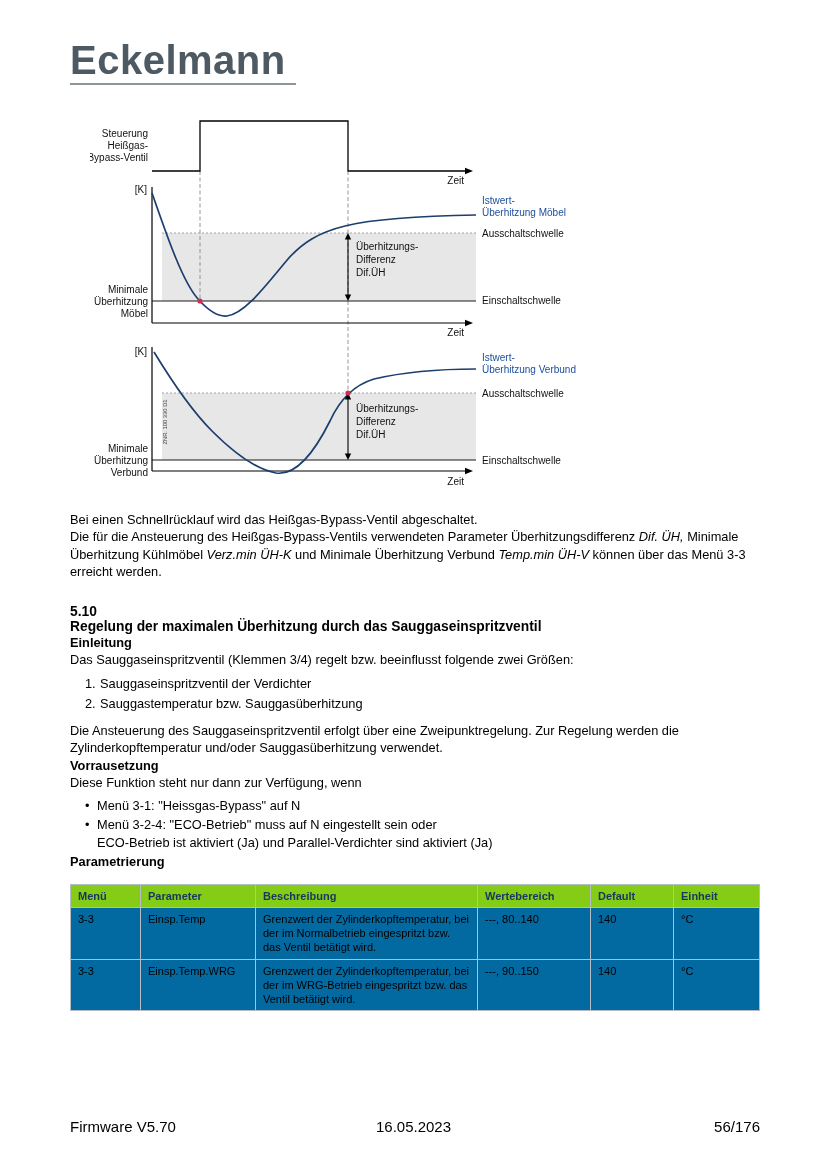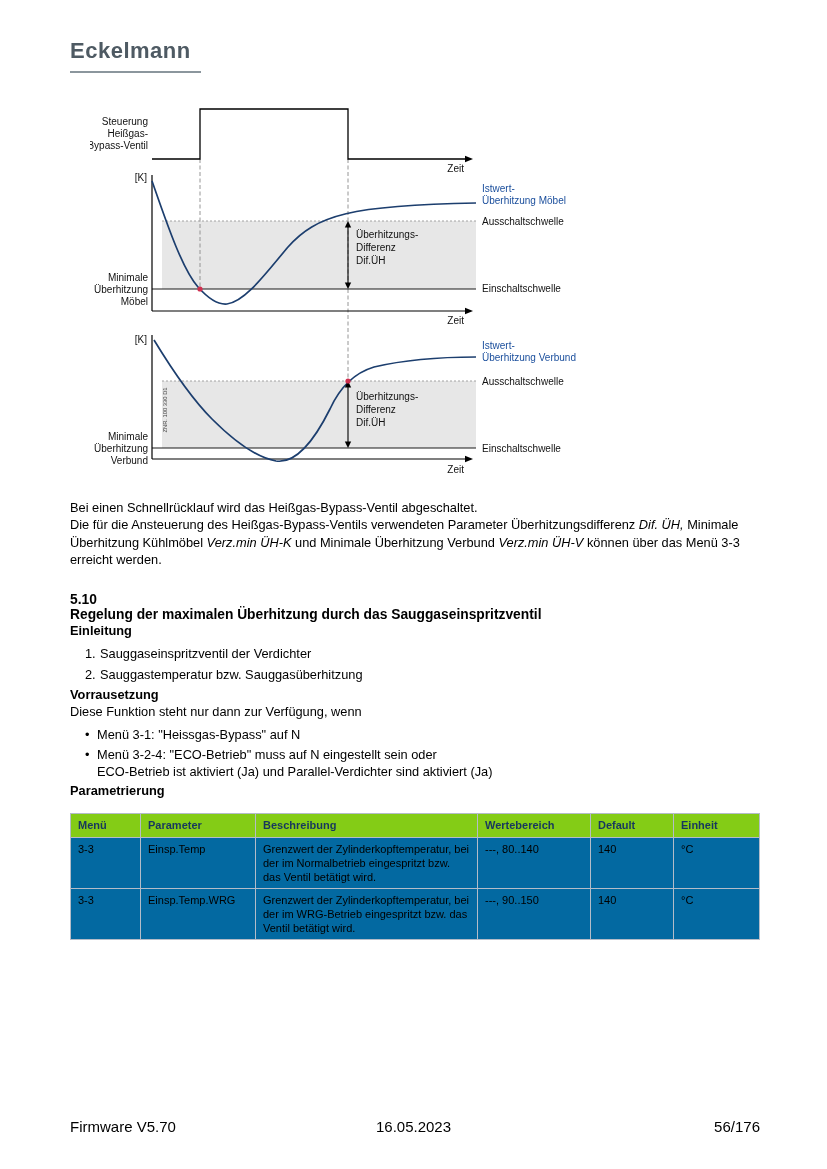--- a/index.html
+++ b/index.html
@@ -5,22 +5,22 @@
   * { margin:0; padding:0; box-sizing:border-box; }
   html,body { background:#ffffff; }
   .page {
     width:827px; height:1169px; position:relative; background:#ffffff;
     font-family:"Liberation Sans","DejaVu Sans",sans-serif; color:#000;
     overflow:hidden;
   }
   
   .logo-row { padding:38px 0 0 70px; }
   .logo {
-    display:inline-block; font-size:22px; font-weight:bold; color:#4e5a63;
-    letter-spacing:0.5px; padding:0 10px 7px 0; border-bottom:2px solid #8b969d;
+    display:inline-block; font-size:40px; font-weight:bold; color:#4e5a63;
+    letter-spacing:0.5px; padding:0 10px 0 0; border-bottom:2px solid #8b969d;
   }
   
   .diagram-svg { display:block; margin:30px 0 0 90px; }
   .sig   { fill:none; stroke:#000; stroke-width:1.3; }
   .axis  { stroke:#000; stroke-width:1.2; }
   .arrfill { fill:#000; }
   .band  { fill:#e7e7e7; }
   .dotline { stroke:#999; stroke-width:0.9; stroke-dasharray:2 2; }
   .solidline { stroke:#1a1a1a; stroke-width:1.1; }
   .dash { stroke:#8a8a8a; stroke-width:0.9; stroke-dasharray:4 2.5; }
@@ -143,41 +143,43 @@
       <text class="dlab" text-anchor="end" x="58" y="349">Überhitzung</text>
       <text class="dlab" text-anchor="end" x="58" y="361">Verbund</text>
       <text class="dlab" text-anchor="end" x="374" y="370">Zeit</text>
     </g>
   </svg>
 
   <div class="content">
 
     <div class="body-text mt-first">
       <div>Bei einen Schnellrücklauf wird das Heißgas-Bypass-Ventil abgeschaltet.</div>
-      <div><span>Die für die Ansteuerung des Heißgas-Bypass-Ventils verwendeten Parameter Überhitzungsdifferenz </span><span class="it">Dif. ÜH,</span><span> Minimale Überhitzung Kühlmöbel </span><span class="it">Verz.min ÜH-K</span><span> und Minimale Überhitzung Verbund </span><span class="it">Verz.min ÜH-V</span><span> können über das Menü 3-3 erreicht werden.</span></div>
+      <div><span>Die für die Ansteuerung des Heißgas-Bypass-Ventils verwendeten Parameter Überhitzungsdifferenz </span><span class="it">Dif. ÜH,</span><span> Minimale Überhitzung Kühlmöbel </span><span class="it">Verz.min ÜH-K</span><span> und Minimale Überhitzung Verbund </span><span class="it">Temp.min ÜH-V</span><span> können über das Menü 3-3 erreicht werden.</span></div>
     </div>
 
     <div class="section-heading">
       <span class="section-num">5.10</span>
       <span>Regelung der maximalen Überhitzung durch das Sauggaseinspritzventil</span>
     </div>
 
     <div class="sub-heading">Einleitung</div>
+    <div class="body-text">Das Sauggaseinspritzventil (Klemmen 3/4) regelt bzw. beeinflusst folgende zwei Größen:</div>
 
     <div class="olist">
       <div class="olist-row">
         <span class="olist-num">1.</span>
         <span>Sauggaseinspritzventil der Verdichter</span>
       </div>
       <div class="olist-row">
         <span class="olist-num">2.</span>
         <span>Sauggastemperatur bzw. Sauggasüberhitzung</span>
       </div>
     </div>
 
+    <div class="body-text para-after-list">Die Ansteuerung des Sauggaseinspritzventil erfolgt über eine Zweipunktregelung. Zur Regelung werden die Zylinderkopftemperatur und/oder Sauggasüberhitzung verwendet.</div>
 
     <div class="sub-heading">Vorrausetzung</div>
     <div class="body-text">Diese Funktion steht nur dann zur Verfügung, wenn</div>
 
     <div class="blist">
       <div class="bullet-row">
         <span class="bullet-glyph"></span>
         <span>Menü 3-1: "Heissgas-Bypass" auf N</span>
       </div>
       <div class="bullet-row">

